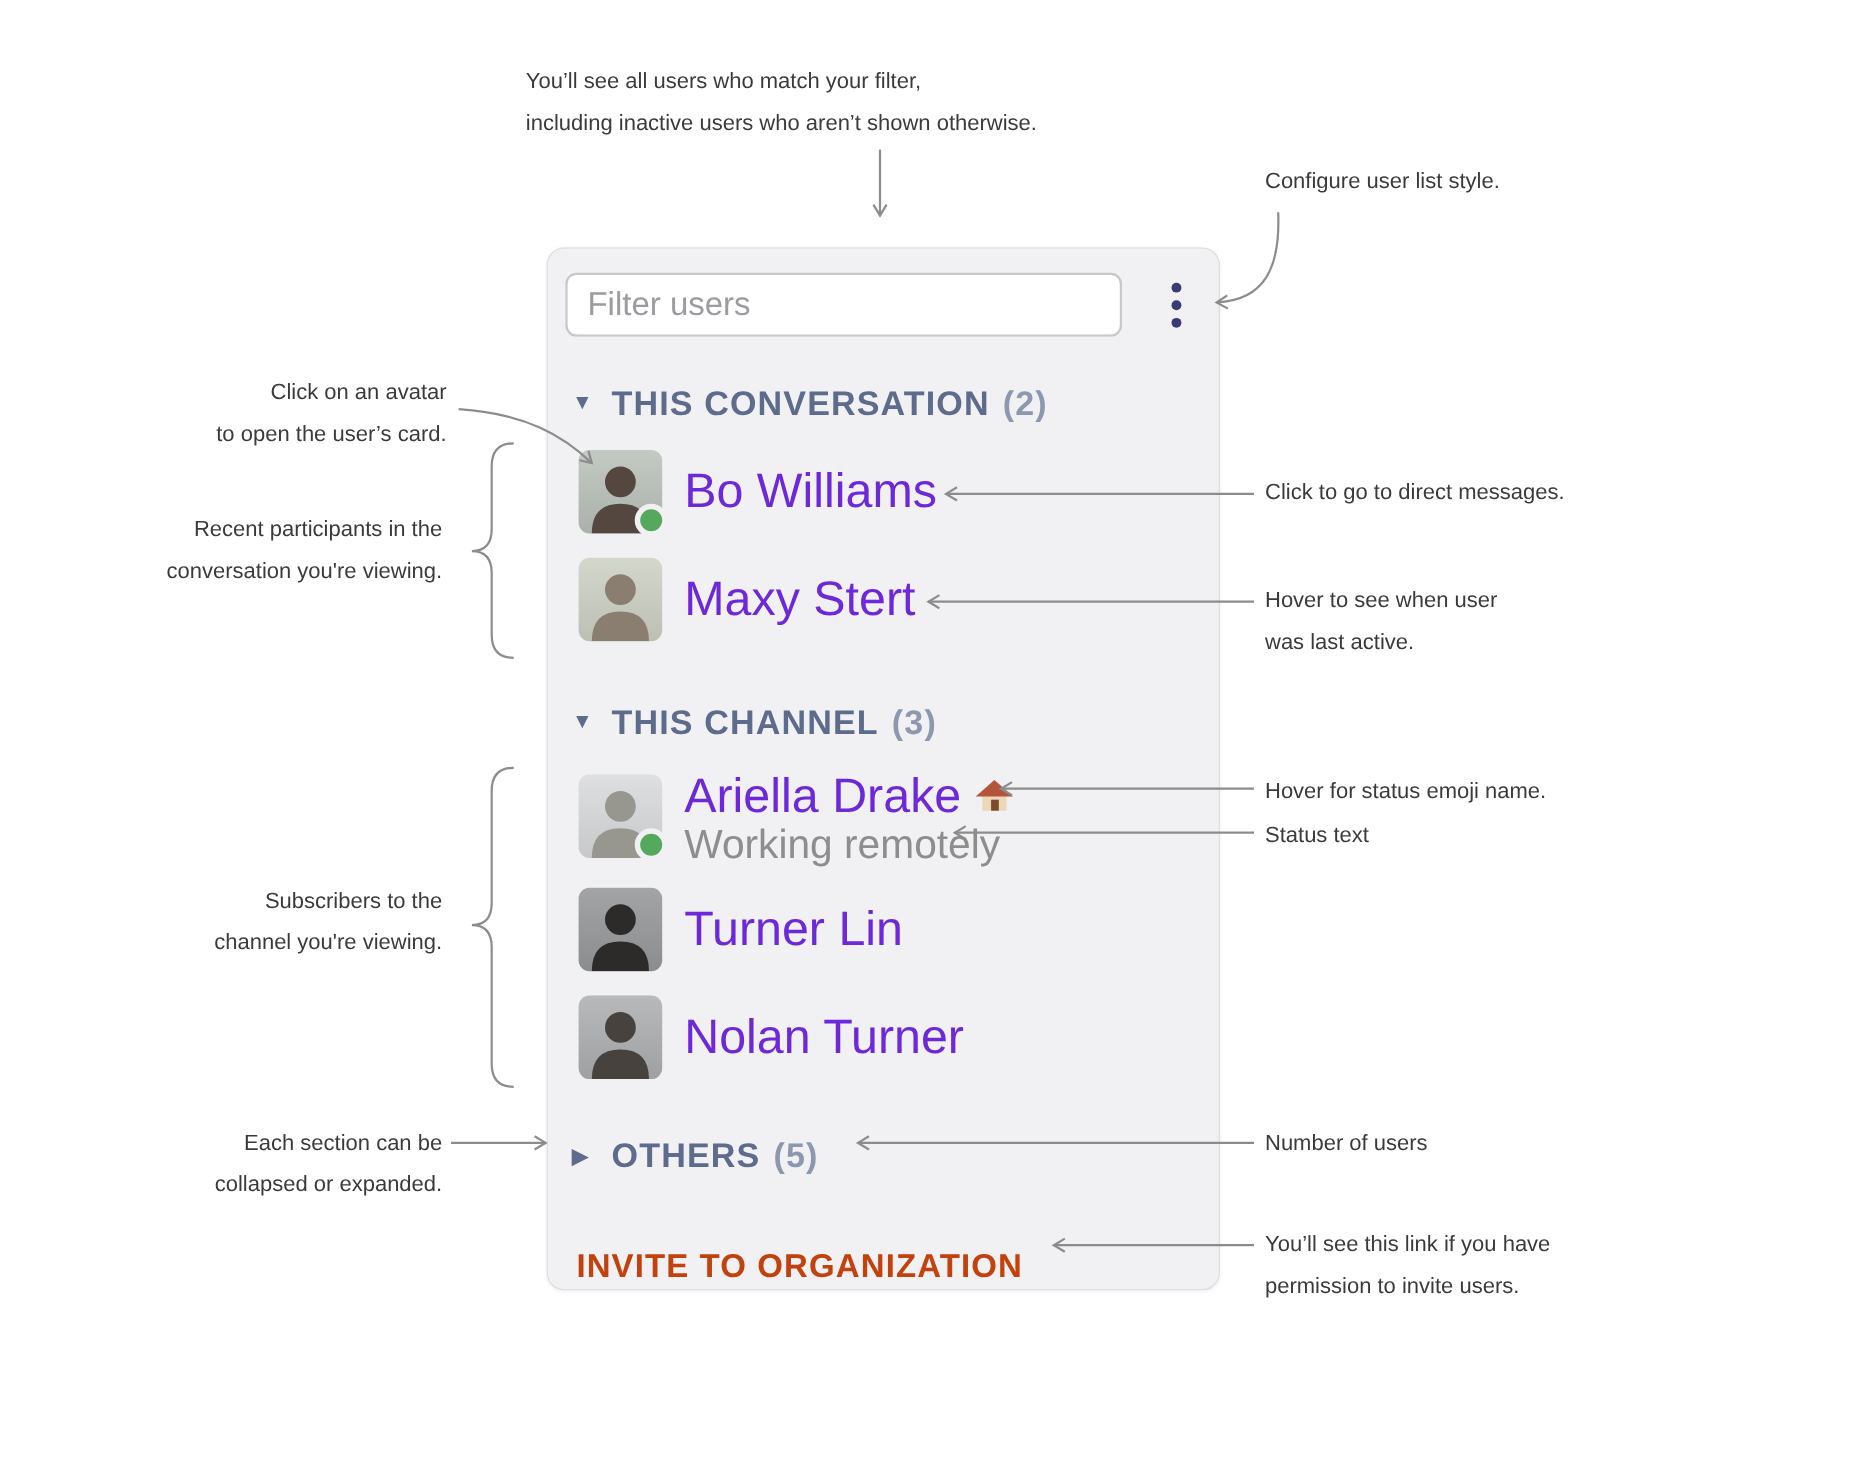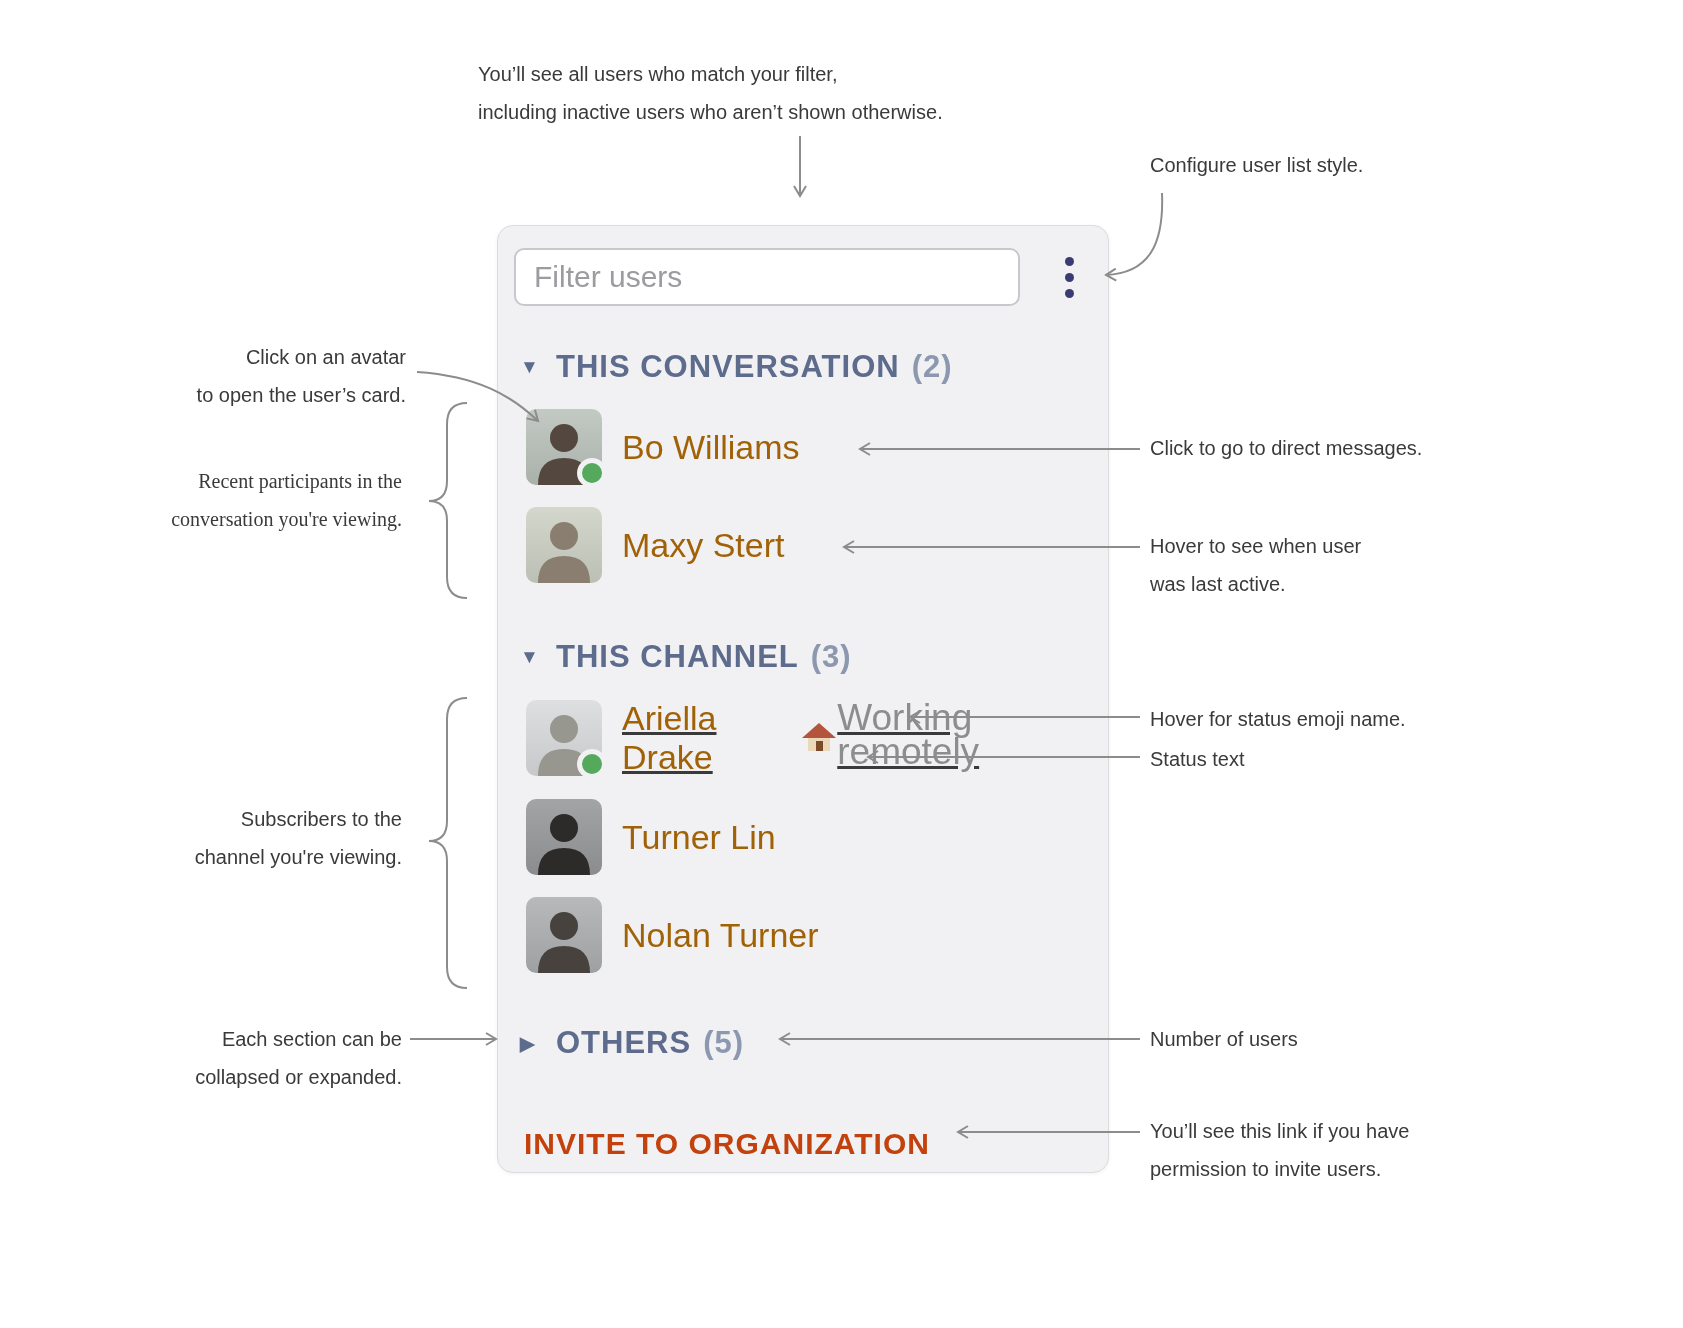--- a/index.html
+++ b/index.html
@@ -10,21 +10,21 @@
 
   
   .ann {
     position:absolute; font-size:20px; line-height:38px; white-space:pre-line;
     color:#3a3a3a; z-index:2;
   }
   .ta-r { text-align:right; }
   #ann-filter   { left:478px;  top:55px;  width:700px; }
   #ann-config   { left:1150px; top:146px; width:420px; }
   #ann-avatar   { left:106px;  top:338px; width:300px; }
-  #ann-partic   { left:30px;   top:462px; width:372px;font-family:Liberation Serif, serif; }
+  #ann-partic   { left:30px;   top:462px; width:372px; }
   #ann-dm       { left:1150px; top:429px; width:480px; }
   #ann-lastact  { left:1150px; top:527px; width:420px; }
   #ann-emoji    { left:1150px; top:700px; width:460px; }
   #ann-status   { left:1150px; top:740px; width:300px; }
   #ann-subs     { left:100px;  top:800px; width:302px; }
   #ann-collapse { left:100px;  top:1020px; width:302px; }
   #ann-count    { left:1150px; top:1020px; width:360px; }
   #ann-invite   { left:1150px; top:1112px; width:460px; }
 
   
@@ -64,22 +64,22 @@
   .av-bo      { color:#54473f; } .av-bo      svg { background:linear-gradient(180deg,#c3c9c3,#aab0aa); }
   .av-maxy    { color:#8a7e70; } .av-maxy    svg { background:linear-gradient(180deg,#d4d8cc,#bcc0b4); }
   .av-ariella { color:#97968f; } .av-ariella svg { background:linear-gradient(180deg,#dddfe0,#c6c8ca); }
   .av-kevin   { color:#2c2b29; } .av-kevin   svg { background:linear-gradient(180deg,#a3a4a6,#8b8c8e); }
   .av-nolan   { color:#474publicity1; } .av-nolan svg { background:linear-gradient(180deg,#b8b9bb,#9fa0a2); }
   .av-nolan   { color:#47423d; }
   .presence-dot {
     position:absolute; right:-5px; bottom:-3px; width:20px; height:20px;
     background:#55a95c; border:5px solid #f1f1f3; border-radius:50%;
   }
-  .user-name { font-size:34px; color:#a16207; }
-  .name-col { display:flex; flex-direction:row; justify-content:center;text-decoration:underline; }
+  .user-name { font-size:44px; color:#6d28d9; }
+  .name-col { display:flex; flex-direction:column; justify-content:center; }
   .name-line { display:flex; align-items:center; gap:12px; }
   .status-text { font-size:37px; line-height:34px; color:#8d8d8d; margin-top:2px; }
   .house-icon { display:inline-flex; }
 
   .invite-link {
     margin:50px 0 0 10px; font-size:30px; line-height:40px; font-weight:bold;
     letter-spacing:1px; color:#c2410c; cursor:pointer; display:inline-block;
   }
 
   

